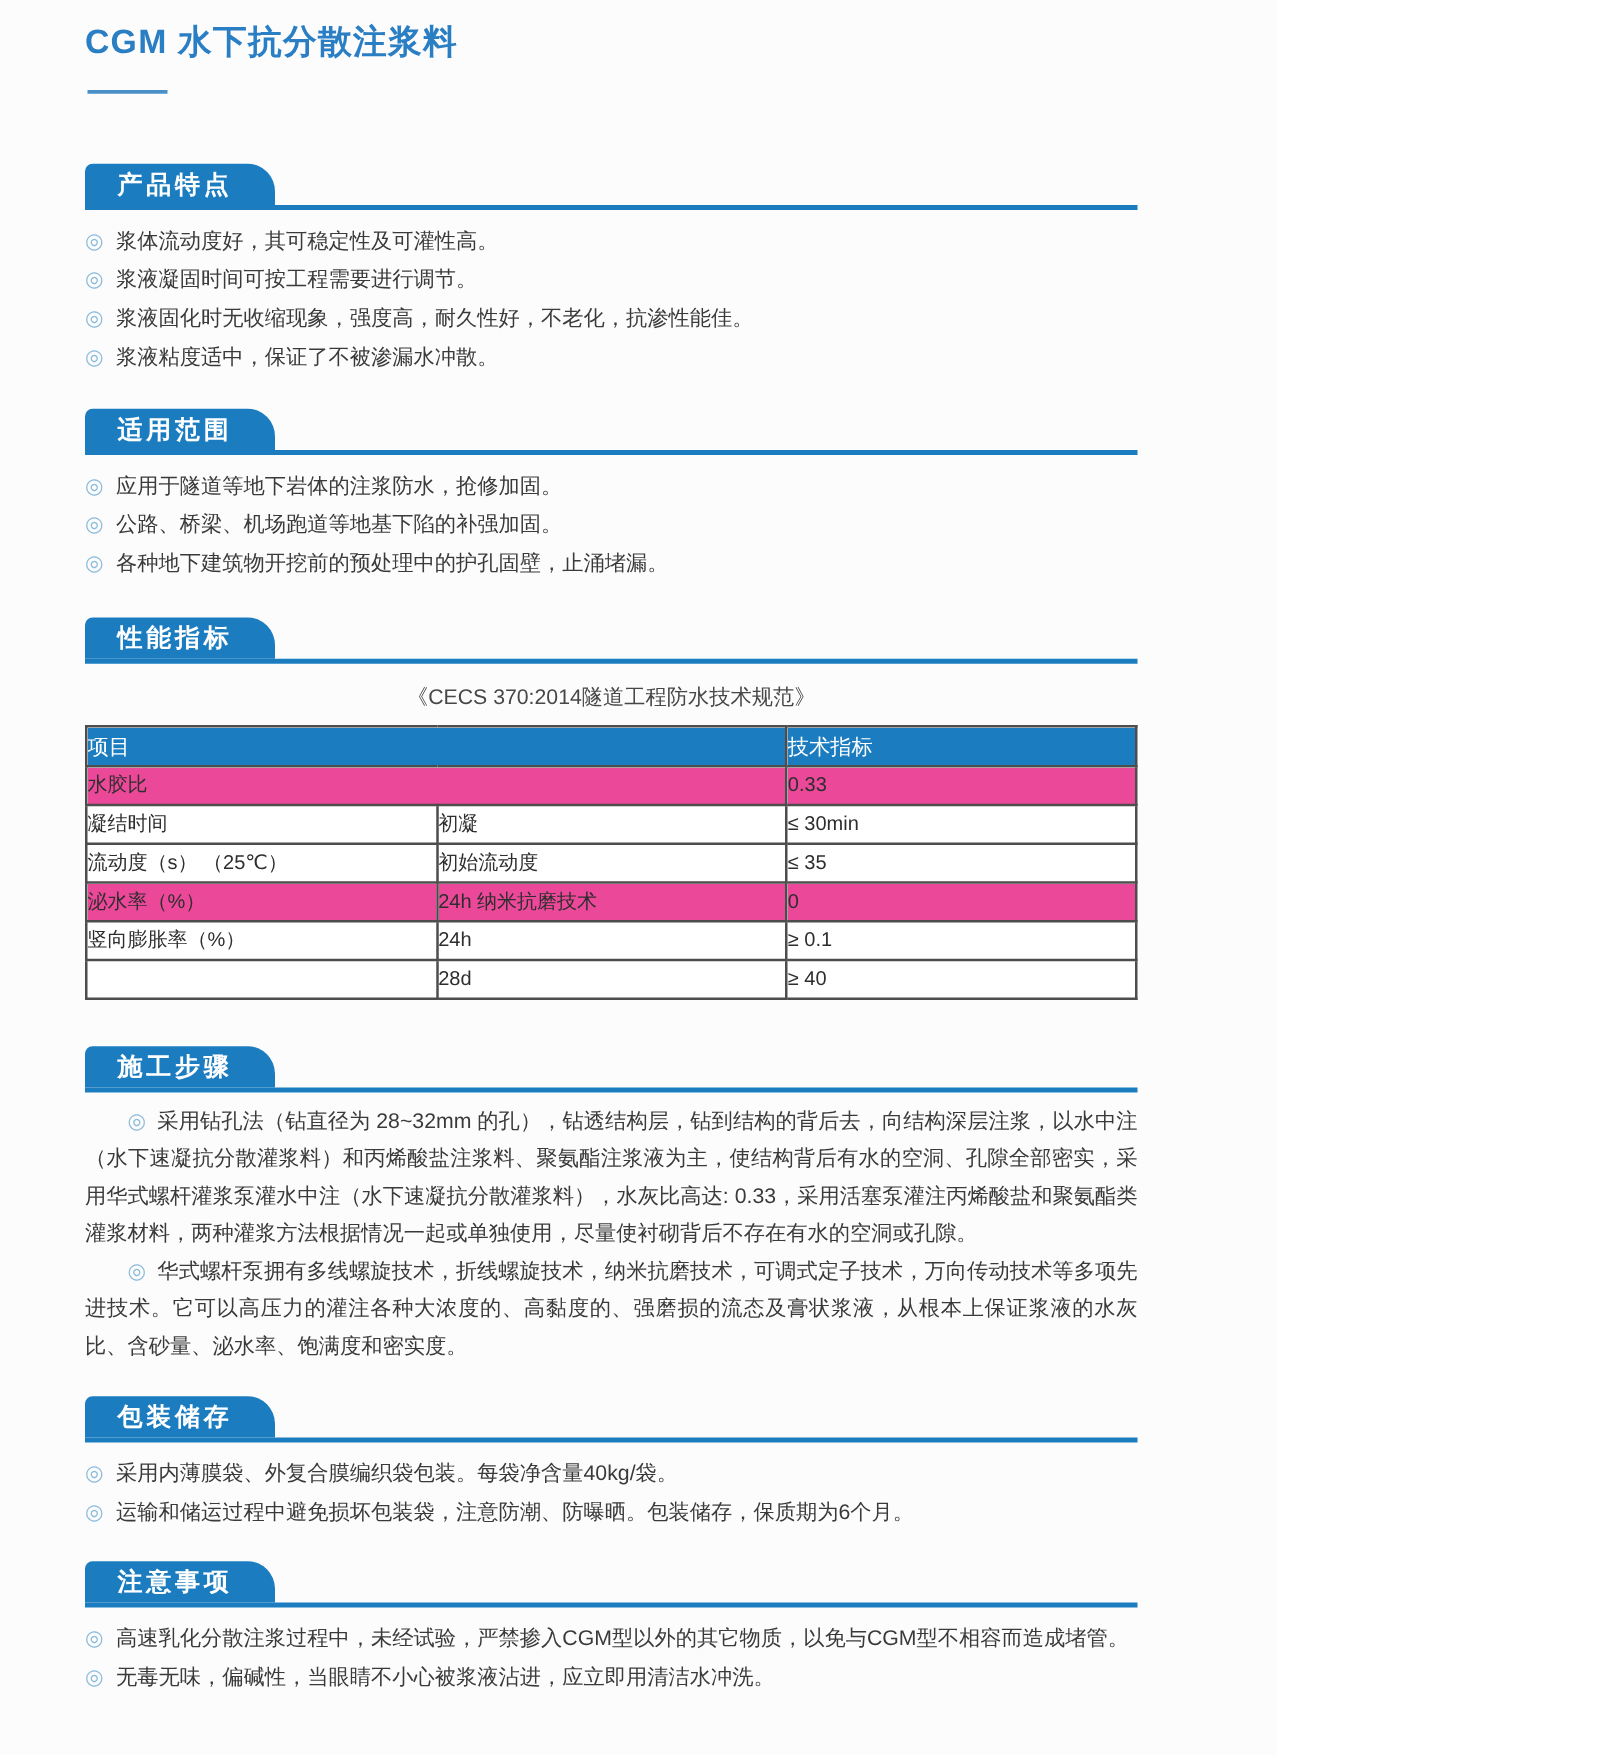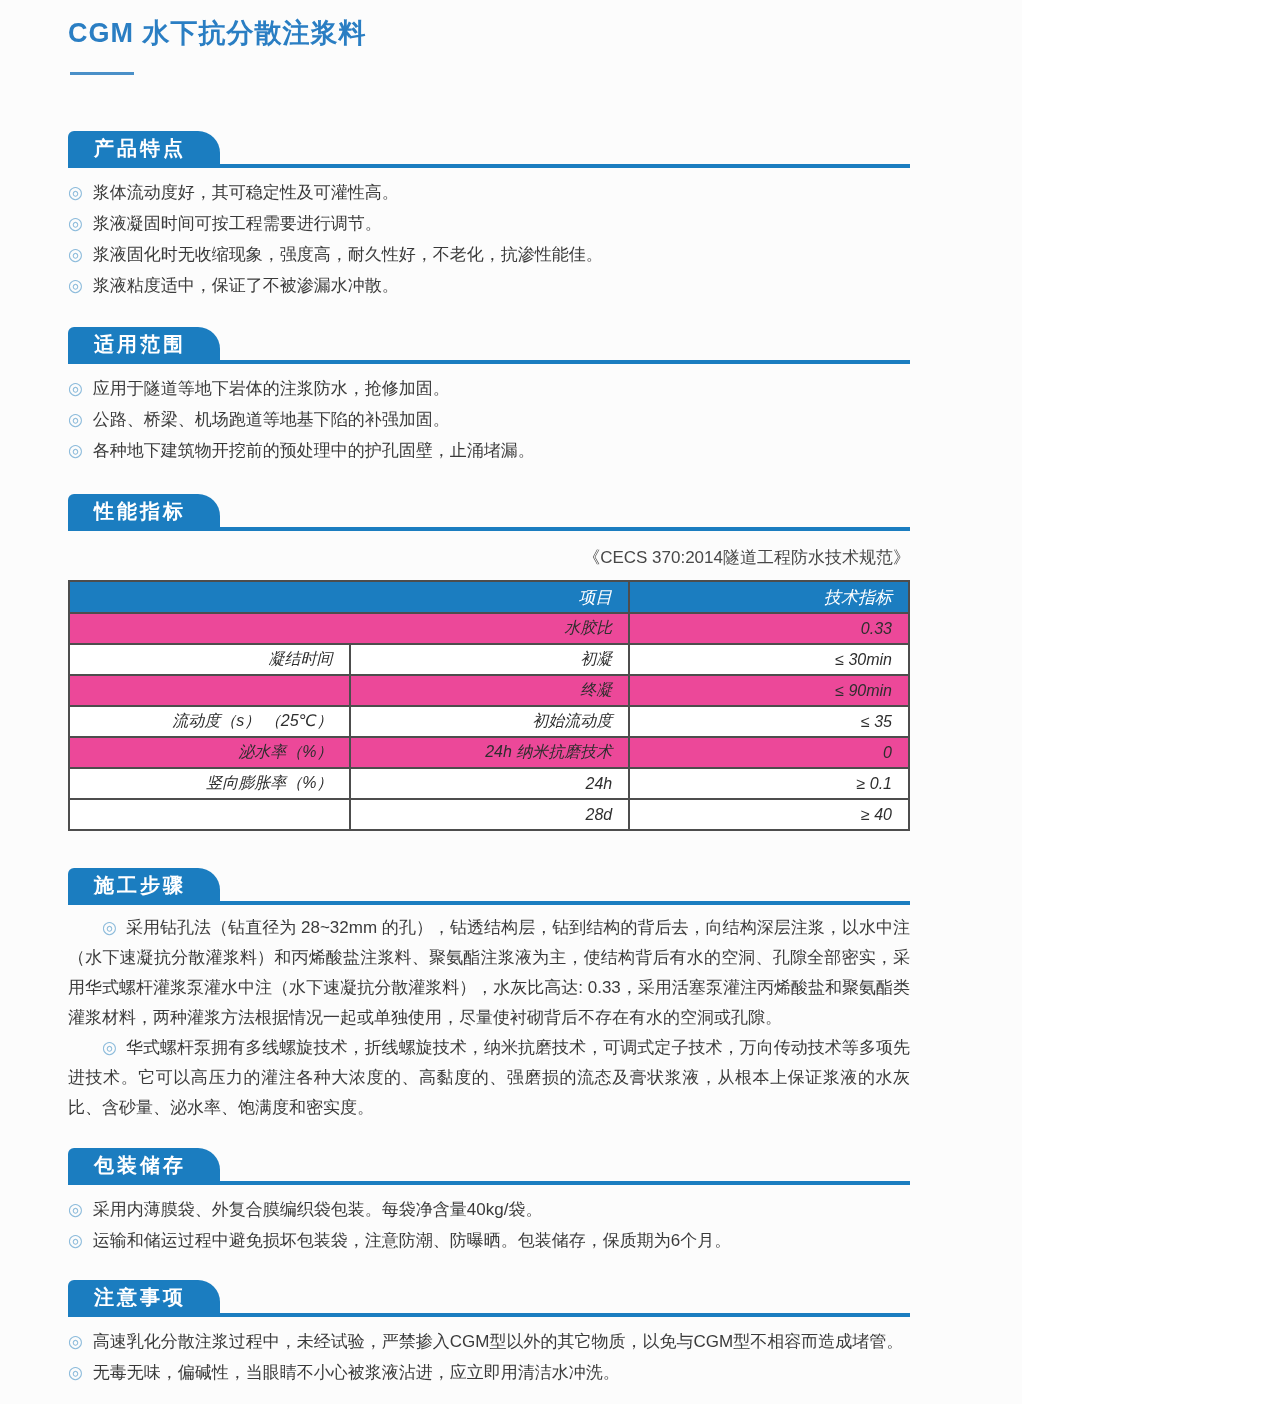--- a/index.html
+++ b/index.html
@@ -54,39 +54,39 @@
   }
   .bullet{
     color:#8cbbdb;
     font-size:17px;
     margin-right:10px;
     flex:0 0 auto;
   }
 
   
   .standards{margin-top:12px;text-align:center;}
-  .standard-line{font-size:17px;line-height:30px;color:#474747;text-align:right;}
+  .standard-line{font-size:17px;line-height:30px;color:#474747;}
 
   
   table.perf{
     width:100%;
     border-collapse:collapse;
     margin-top:7px;
     table-layout:fixed;
   }
   table.perf td{
     border:2px solid #4d4d4d;
-    text-align:right;
+    text-align:left;
     vertical-align:middle;
     height:29px;
-    padding:0 16px;
+    padding:0 0;
     font-size:16px;
     color:#2e2e2e;
     background:#ffffff;
-    overflow:hidden;white-space:nowrap;font-style:italic;
+    overflow:hidden;white-space:nowrap;
   }
   table.perf tr.thead td{
     background:#1b7dc0;
     color:#ffffff;
     font-size:17px;
     height:30px;
   }
   table.perf tr.shade td{background:#ec4899;}
 
   
@@ -170,25 +170,20 @@
       </tr>
       <tr class="shade">
         <td colspan="2">水胶比</td>
         <td>0.33</td>
       </tr>
       <tr>
         <td>凝结时间</td>
         <td>初凝</td>
         <td>≤ 30min</td>
       </tr>
-      <tr class="shade">
-        <td></td>
-        <td>终凝</td>
-        <td>≤ 90min</td>
-      </tr>
       <tr>
         <td>流动度（s） （25℃）</td>
         <td>初始流动度</td>
         <td>≤ 35</td>
       </tr>
       <tr class="shade">
         <td>泌水率（%）</td>
         <td>24h 纳米抗磨技术</td>
         <td>0</td>
       </tr>

